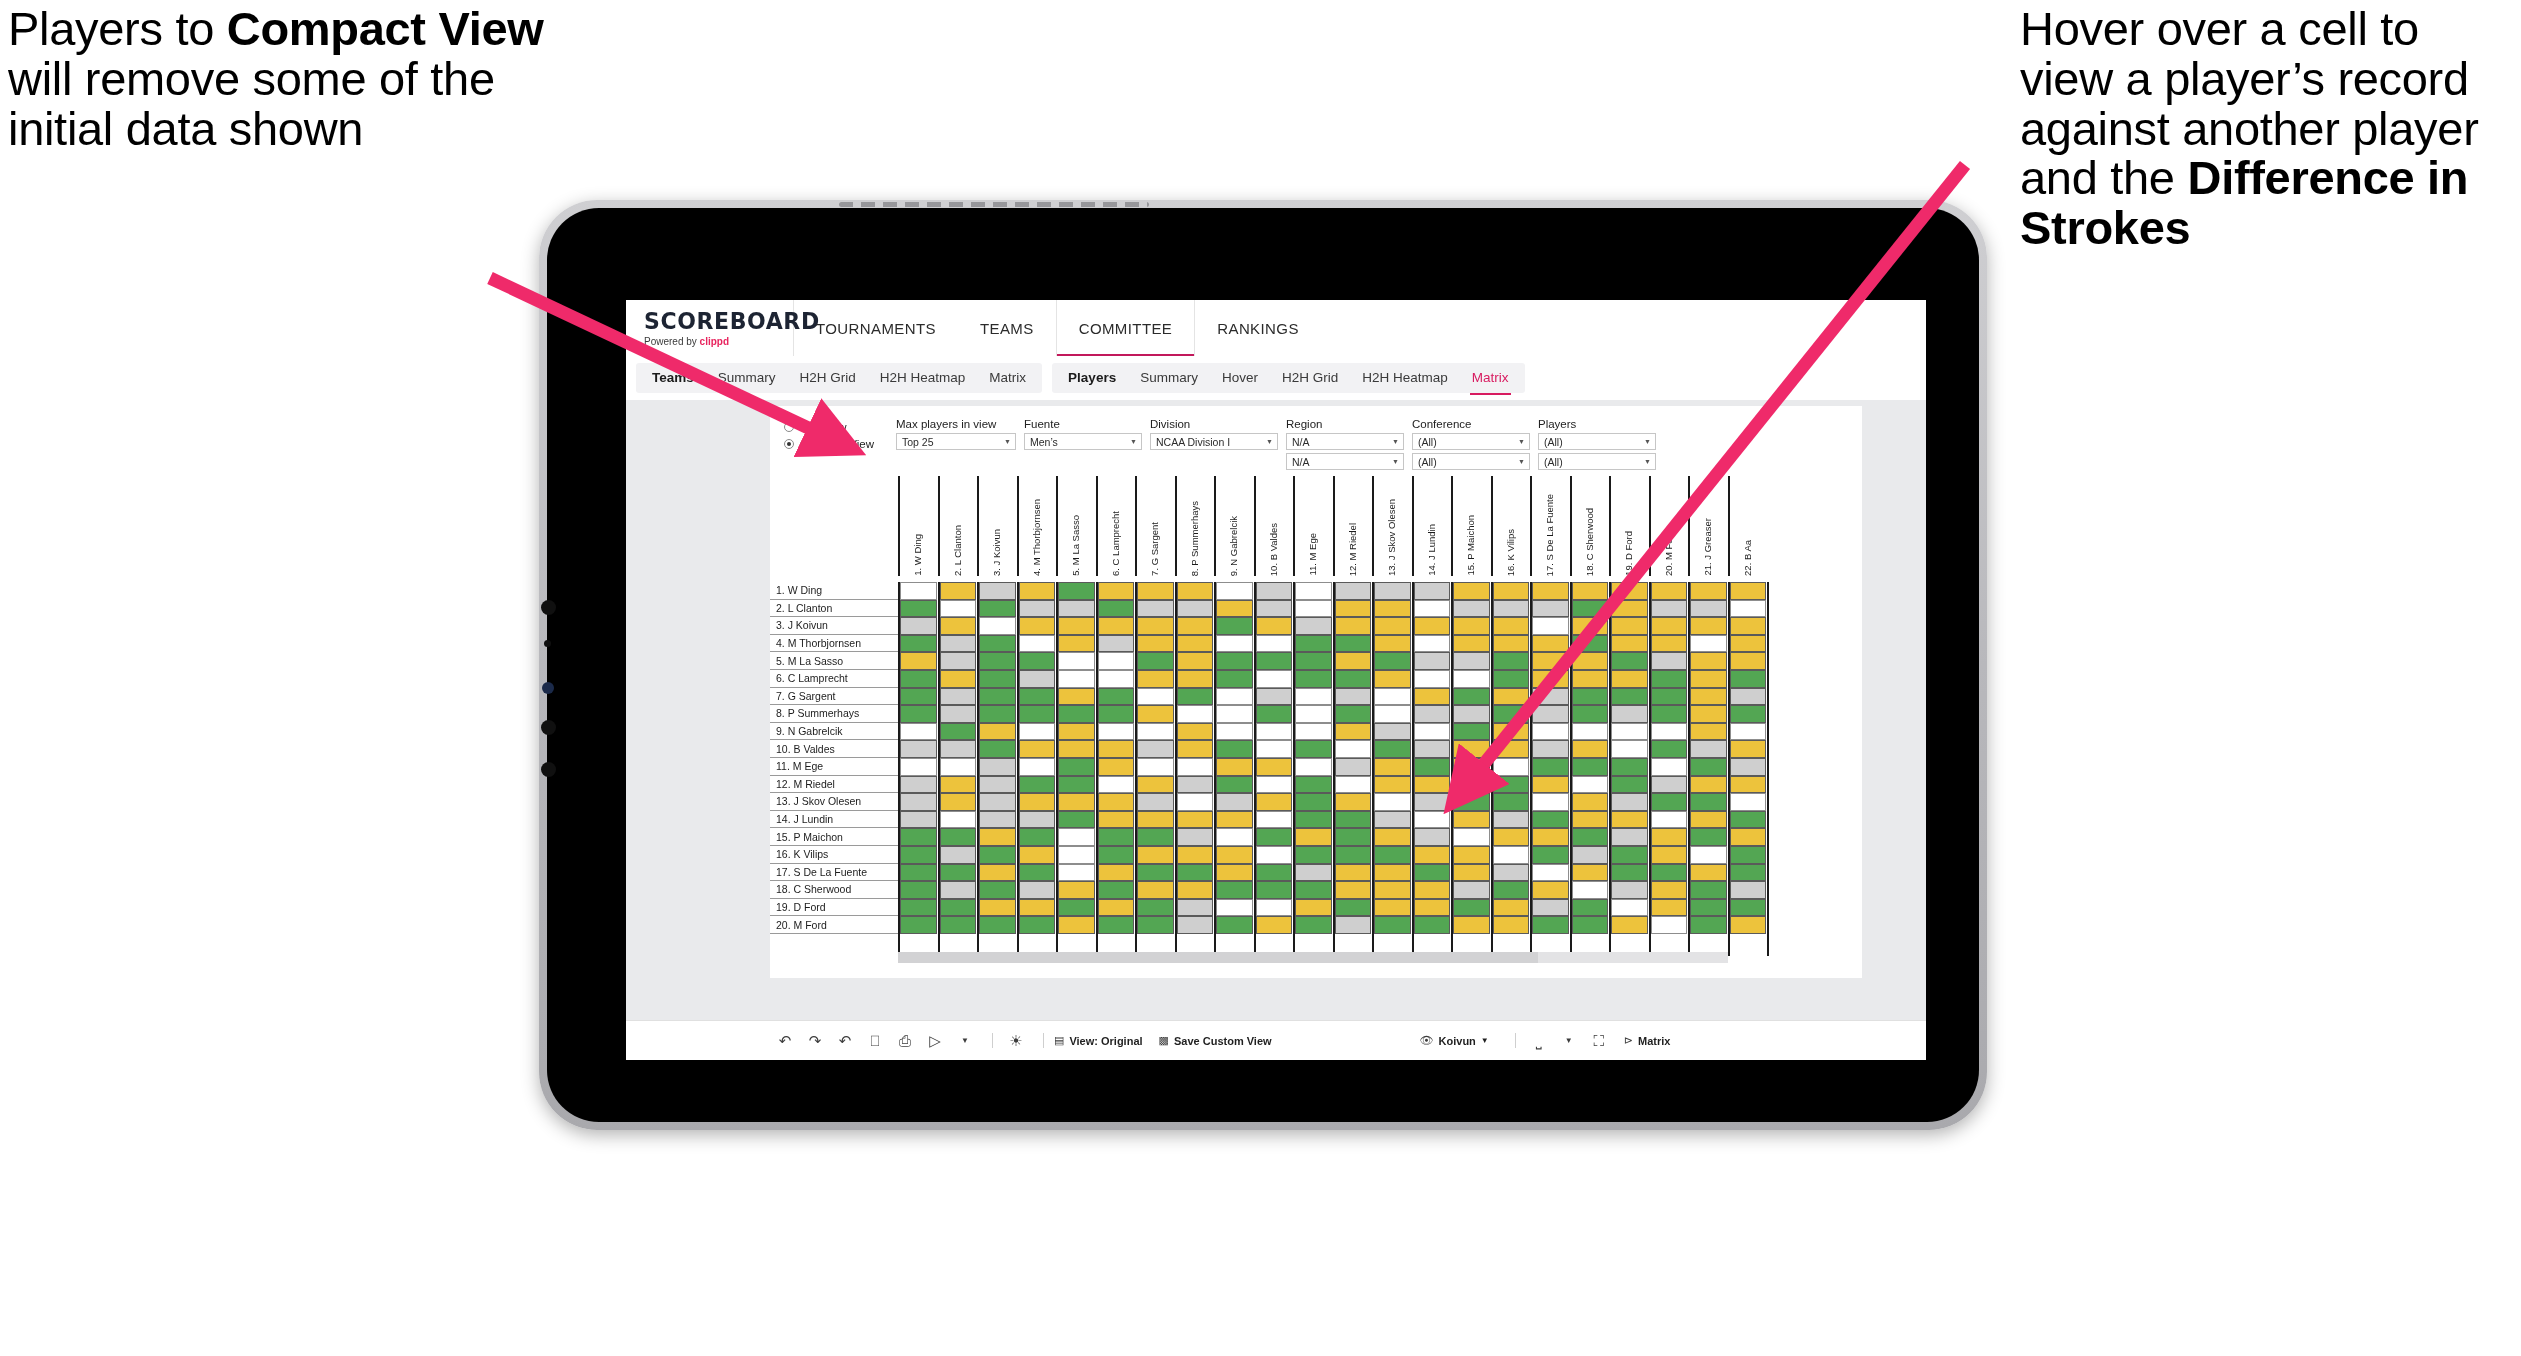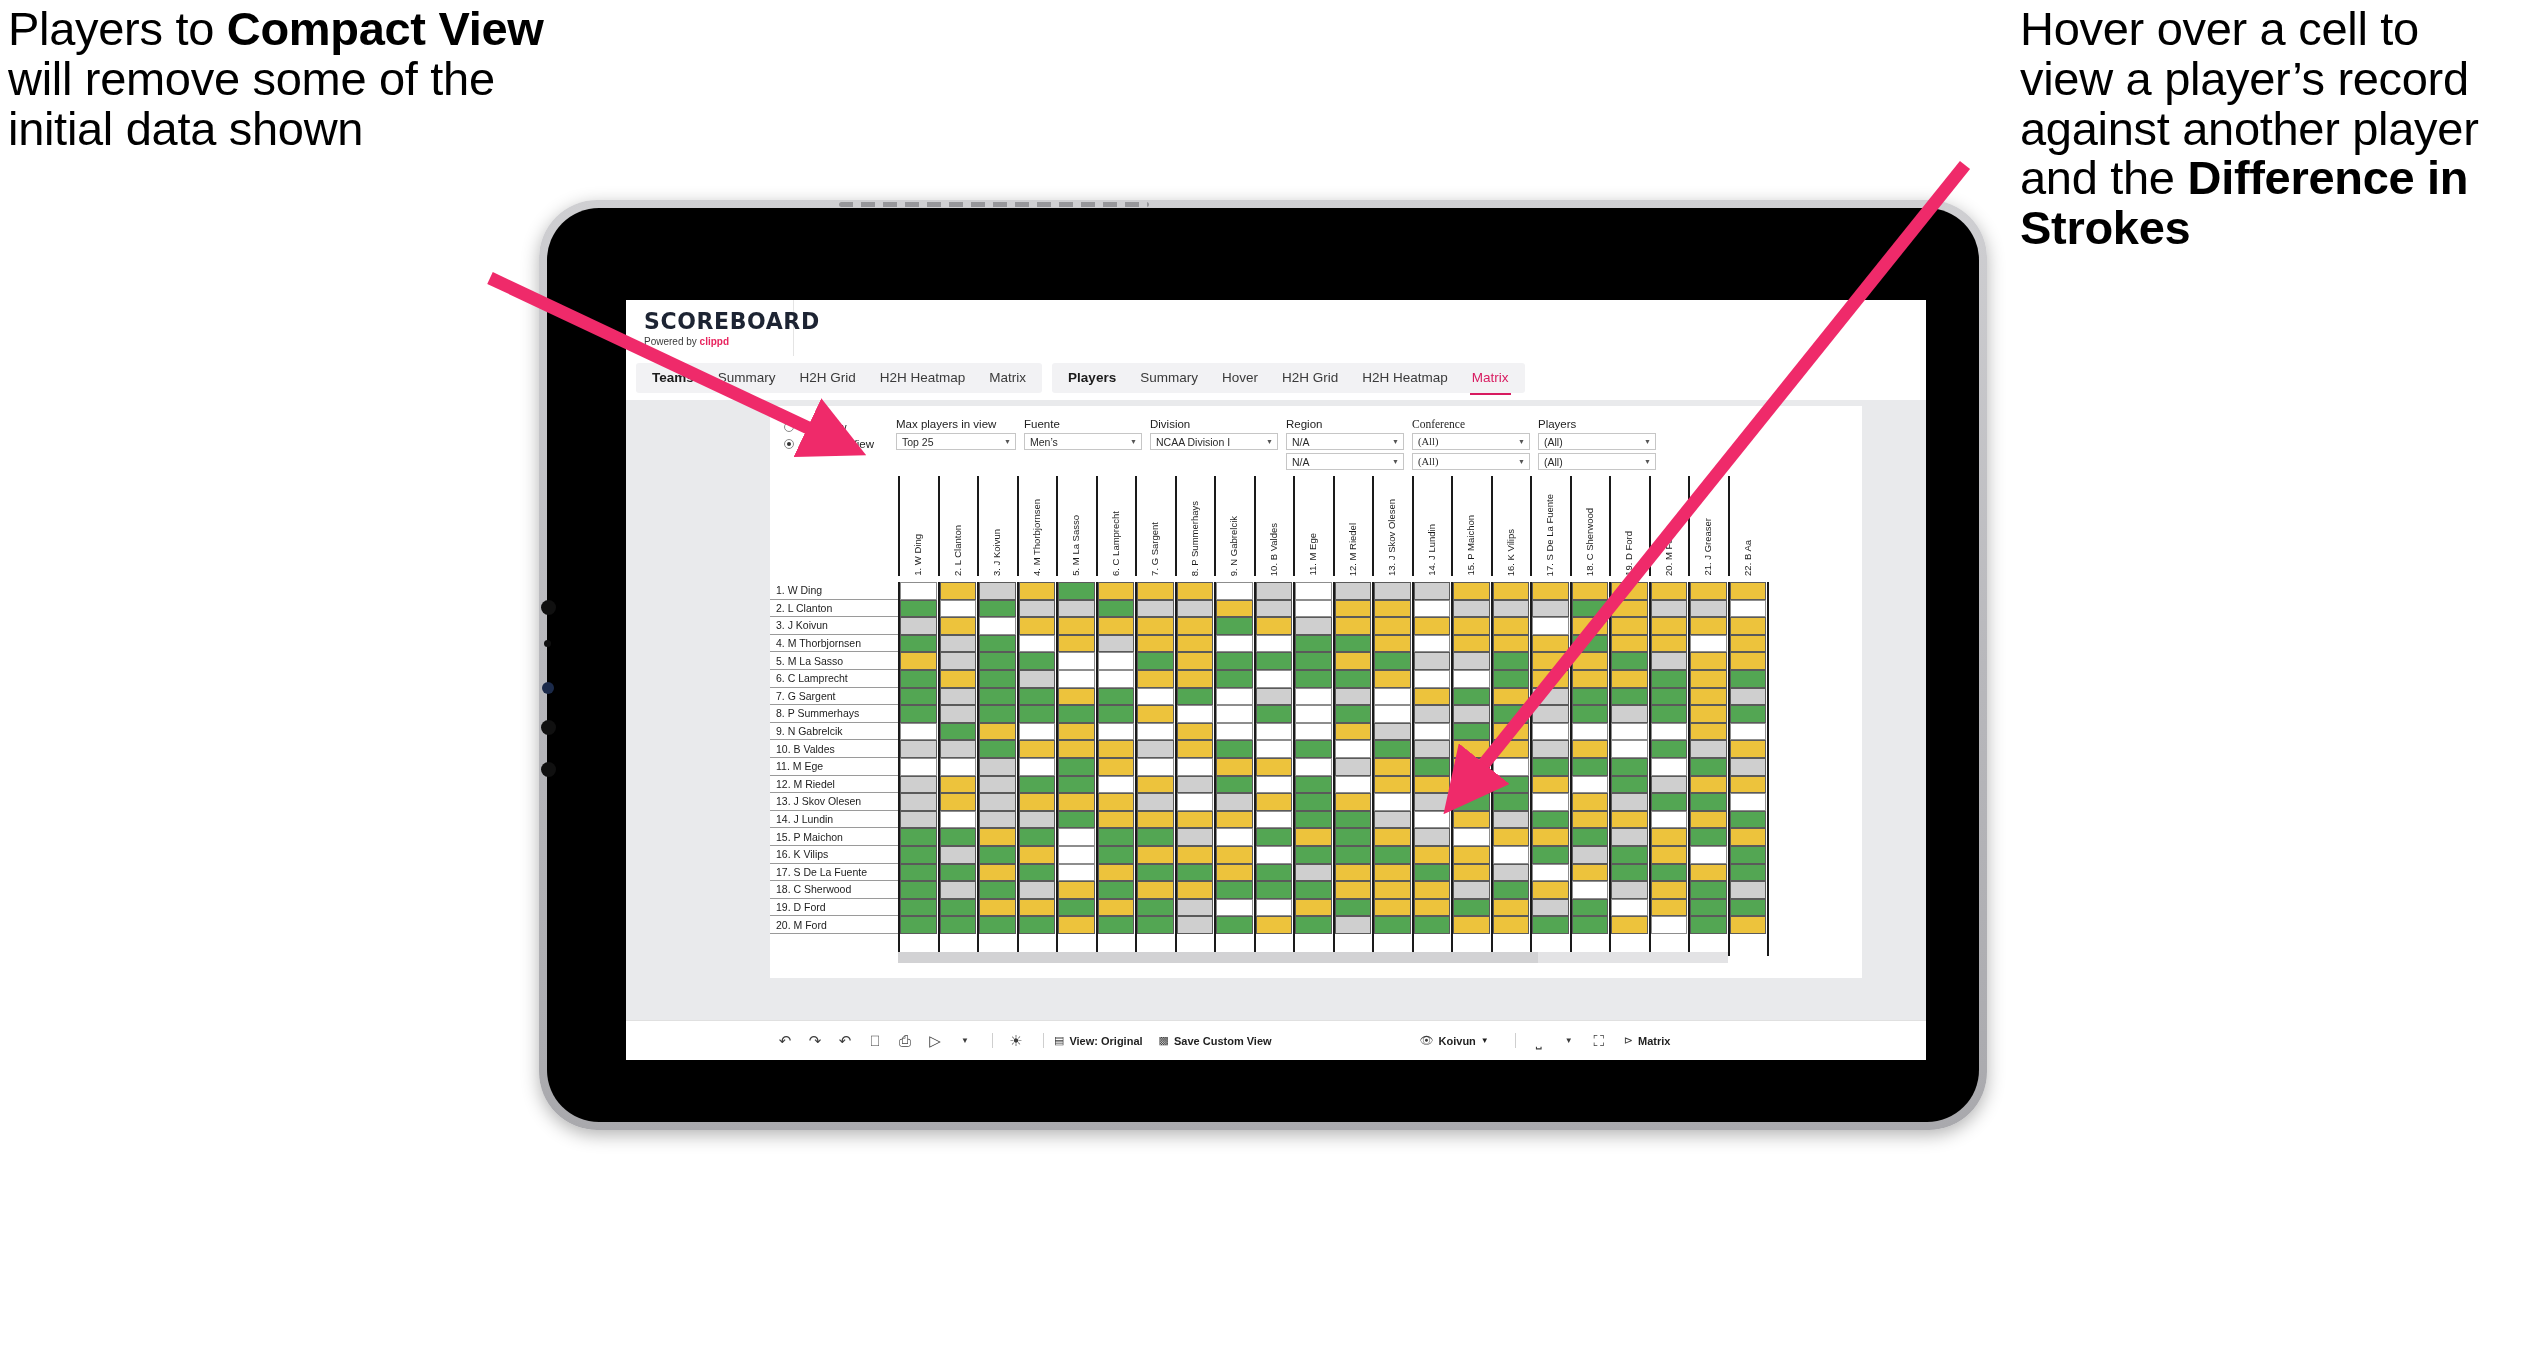--- a/index.html
+++ b/index.html
@@ -143,20 +143,26 @@
   <div class="tablet-btn" id="btn-e"></div>
 </div>
 
 <div id="screen">
 
   <div id="topnav">
     <div id="brand">
       <div id="brand-title">SCOREBOARD</div>
       <div id="brand-sub"><span>Powered by </span><span class="pink">clippd</span></div>
     </div>
+    <div id="topnav-items" style="display:flex;align-items:stretch;">
+        <div class="topnav-item">TOURNAMENTS</div>
+        <div class="topnav-item">TEAMS</div>
+        <div class="topnav-item active">COMMITTEE</div>
+        <div class="topnav-item">RANKINGS</div>
+      </div>
   </div>
 
   <div id="subnav">
     <div class="subgroup" id="subgroup1">
         <div class="sub-item head">Teams</div>
         <div class="sub-item">Summary</div>
         <div class="sub-item">H2H Grid</div>
         <div class="sub-item">H2H Heatmap</div>
         <div class="sub-item">Matrix</div>
       </div>
@@ -210,21 +216,21 @@
               <div class="flabel">Region</div>
               <div class="fsel">
                 <span>N/A</span>
                 <span class="caret">▼</span>
               </div>
               <div class="fsel">
                 <span>N/A</span>
                 <span class="caret">▼</span>
               </div>
             </div>
-            <div class="fgroup" style="width: 118px; font-family: Liberation Serif, serif;">
+            <div class="fgroup" style="width: 118px;">
               <div class="flabel">Conference</div>
               <div class="fsel">
                 <span>(All)</span>
                 <span class="caret">▼</span>
               </div>
               <div class="fsel">
                 <span>(All)</span>
                 <span class="caret">▼</span>
               </div>
             </div>

